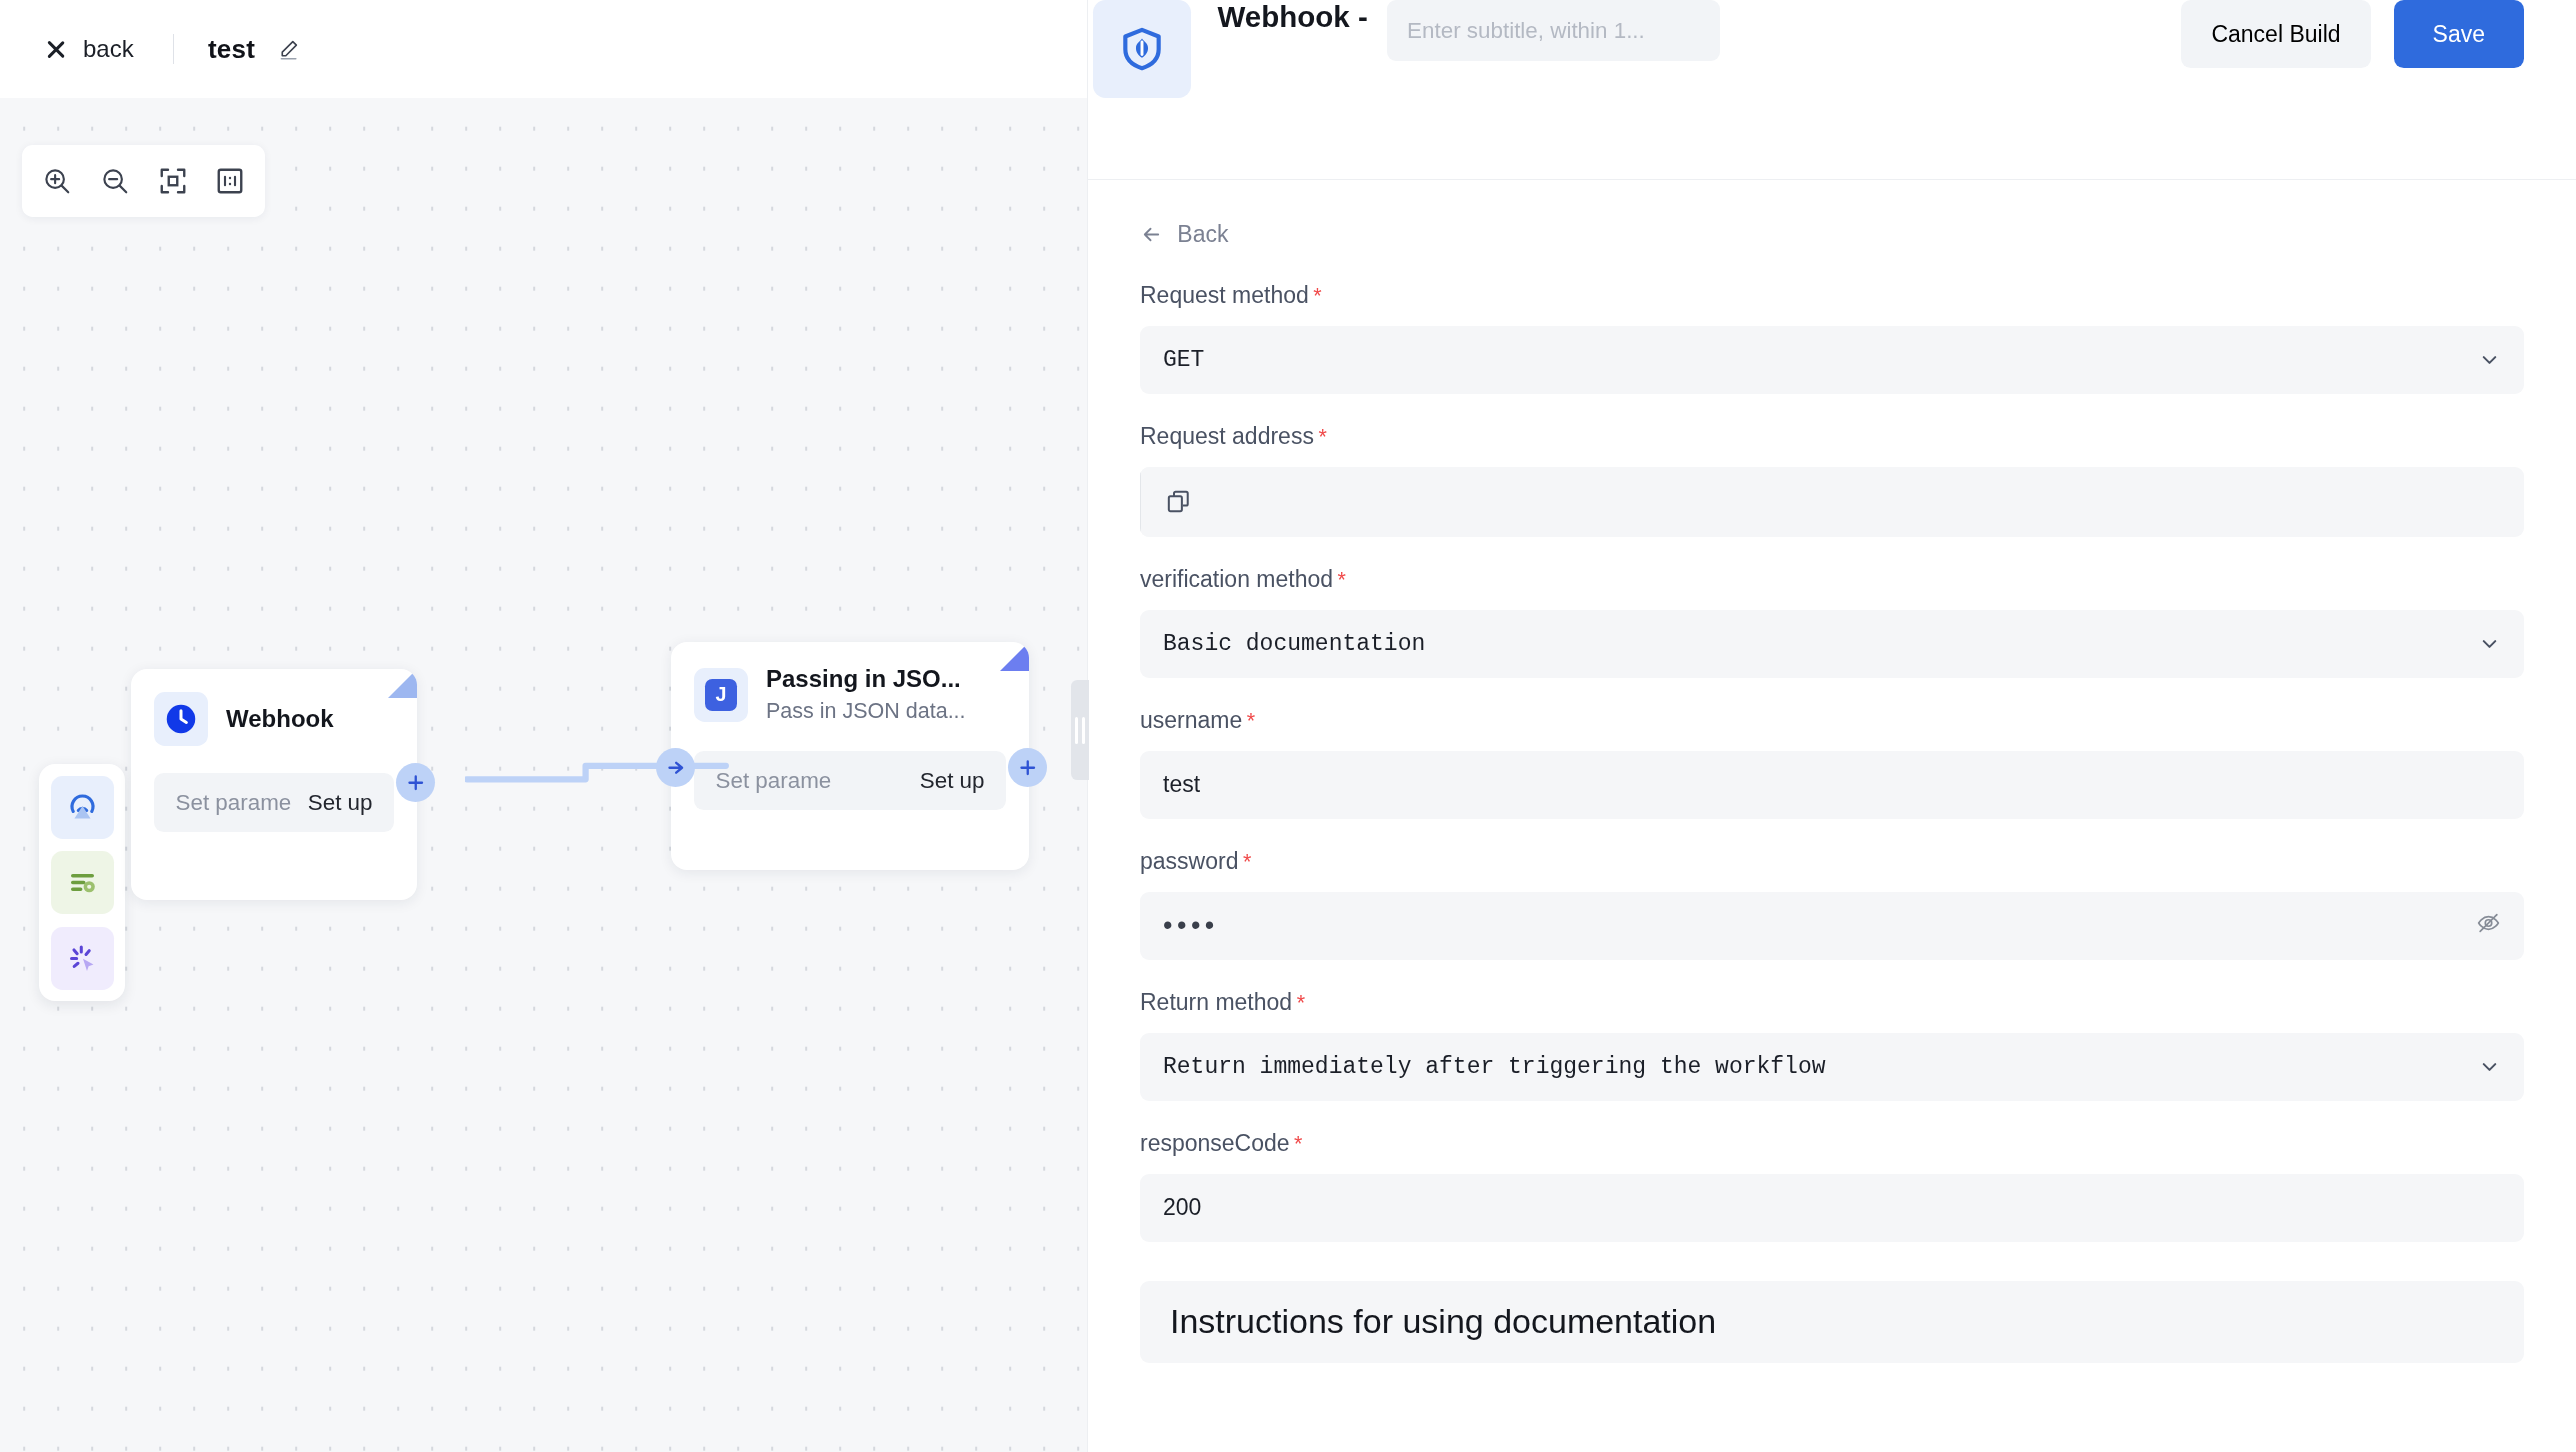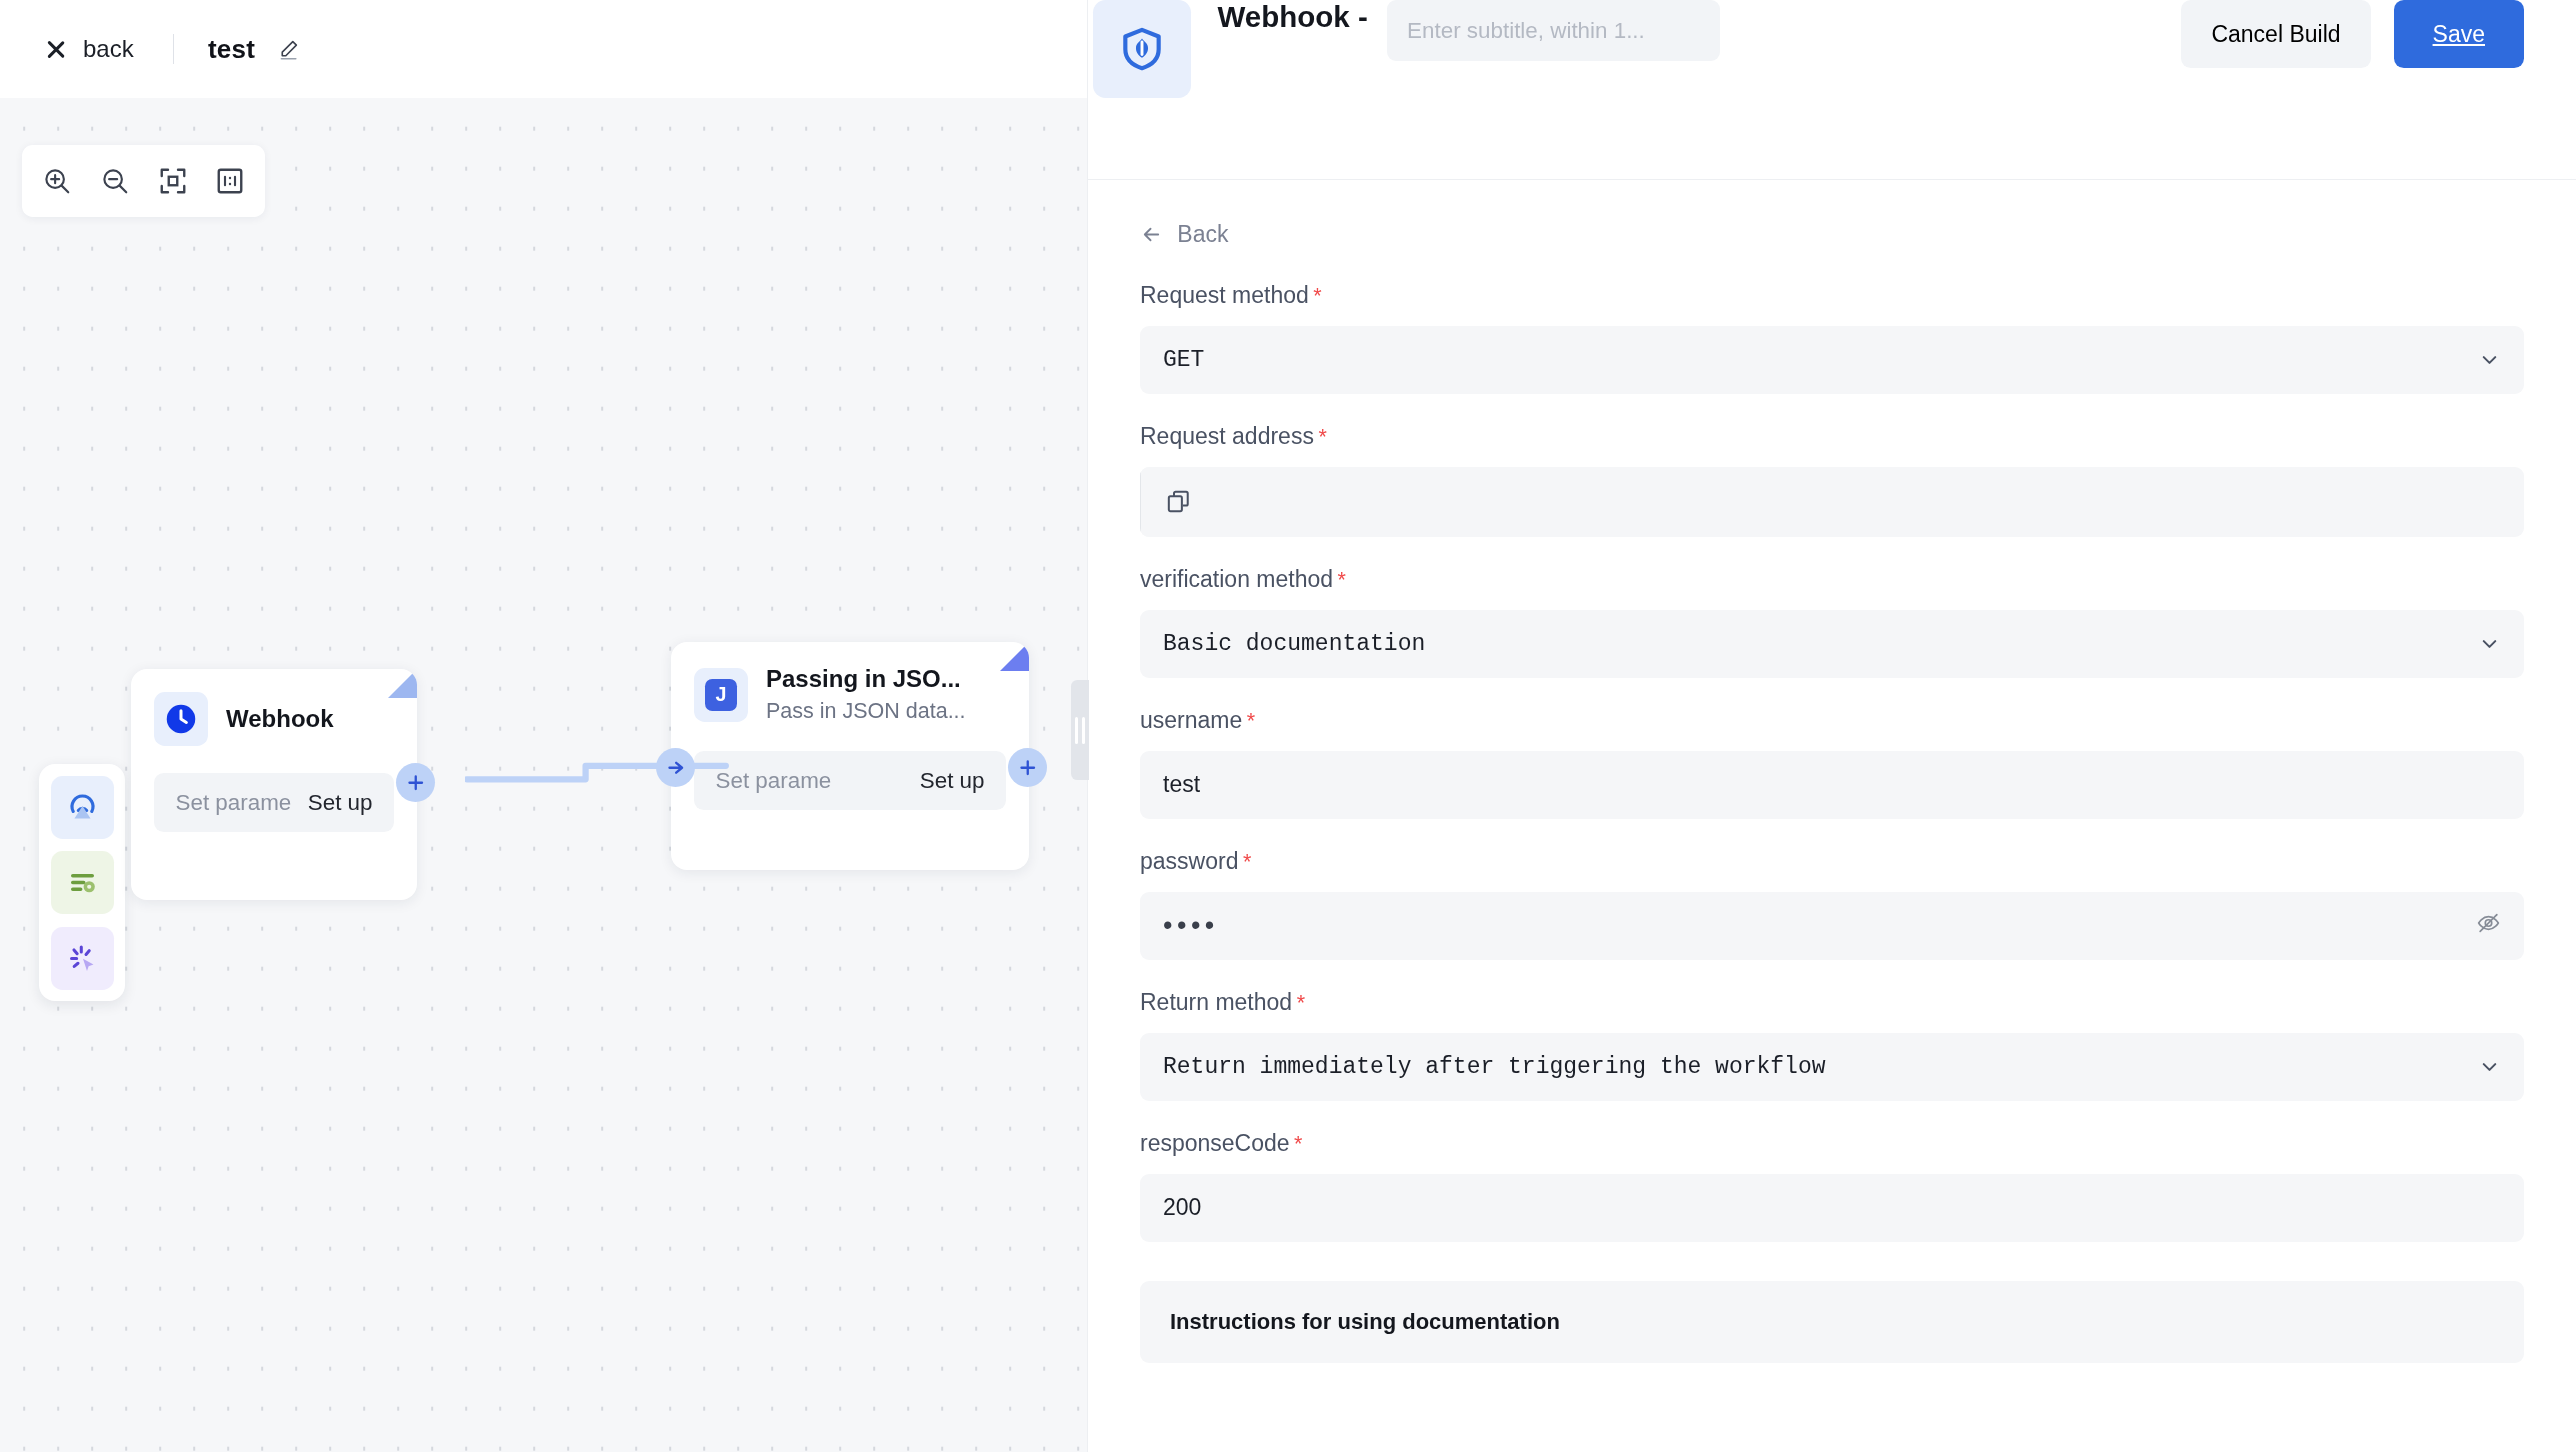--- a/index.html
+++ b/index.html
@@ -160,21 +160,21 @@
     font-size: 22.4px; color: #22252d;
   }
   .ph-subtitle-input::placeholder { color: #b4b9c3; }
   .ph-spacer { flex: 1 1 auto; }
   .btn {
     height: 68px; border: none; border-radius: 9.8px;
     font-family: "Liberation Sans", sans-serif; font-size: 23px;
     cursor: pointer; padding: 0 30px;
   }
   .btn-ghost { background: #f2f4f7; color: #000000; }
-  .btn-primary { background: #2f6bdd; color: #ffffff; margin-left: 23px; padding: 4px 39px; text-decoration: underline; }
+  .btn-primary { background: #2f6bdd; color: #ffffff; margin-left: 23px; padding: 4px 39px; }
 
   #panel-divider { height: 0.9px; background: #edeff2; margin: 0 0 0 0; }
 
   #panel-body {
     height: 1273px; overflow: hidden;
     padding: 41px 52px 0 52px;
   }
 
   .back-link {
     display: flex; align-items: center; gap: 14.3px;
@@ -231,21 +231,21 @@
     border-left: 0.9px solid #e3e6ea; cursor: pointer;
   }
   
   .redact { display: inline-flex; align-items: center; gap: 3.6px; margin-left: 1.8px; vertical-align: middle; }
   .redact i { display: inline-block; height: 23px; border-radius: 0.9px; }
 
   .doc-banner {
     margin-top: 39px;
     height: 82px; background: #f5f6f8; border-radius: 9px;
     display: flex; align-items: center; padding: 0 30px;
-    font-size: 22px; font-weight: 700; color: #14171e;
+    font-size: 34px; font-weight: 400; color: #14171e;
   }
 </style>
 </head>
 <body>
 
 <div id="app">
 
   <div id="left-pane">
 
     <div id="topbar">

